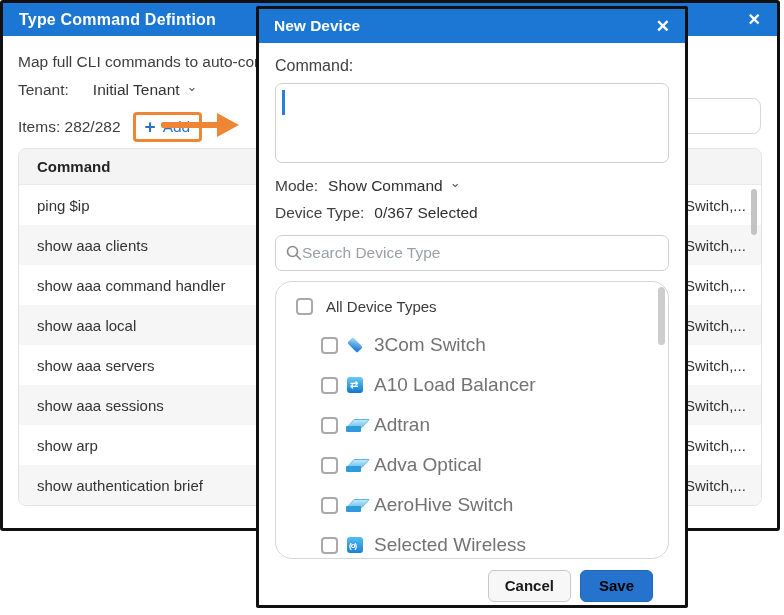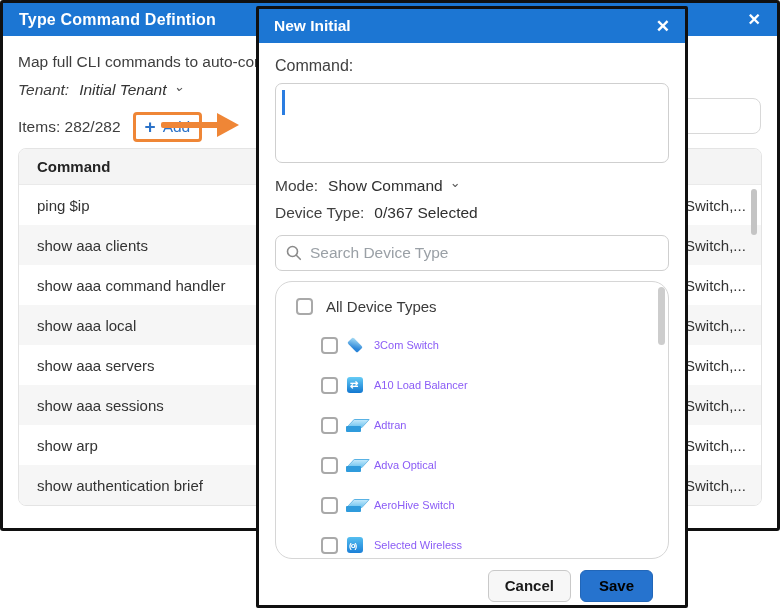--- a/index.html
+++ b/index.html
@@ -12,21 +12,21 @@
             background:#fff; border:3px solid #101010; border-radius:3px; }
   .dlg-header { height:33px; background:#1c76d3; display:flex; align-items:center;
                 justify-content:space-between; padding:0 16px; }
   .dlg-title { color:#fff; font-weight:bold; font-size:16px; letter-spacing:.2px; }
   .x-icon::before { content:"\2715"; }
   .dlg-close { color:#fff; font-size:16px; font-weight:bold; cursor:pointer; line-height:1; }
   .dlg-body { position:relative; width:100%; height:492px; }
 
   .intro { position:absolute; left:15px; top:17px; font-size:15.5px; color:#3e3e3e; white-space:nowrap; }
   .tenant-row { position:absolute; left:15px; top:45px; display:flex; align-items:center;
-                gap:10px; font-size:15.5px; color:#3e3e3e;font-style:italic; }
+                gap:24px; font-size:15.5px; color:#3e3e3e; }
   .tenant-value { color:#343434; display:flex; align-items:center; gap:7px; cursor:pointer; }
   .chevron-icon { font-size:13px; color:#555; line-height:0.5; position:relative; top:-3px; }
   .chevron-icon::before { content:"\2304"; }
 
   .items-row { position:absolute; left:15px; top:76px; display:flex; align-items:center; font-size:15.5px; color:#3e3e3e; }
   .add-highlight { margin-left:12px; border:3px solid #ef8636; border-radius:4px;
                    padding:2px 9px 3px 9px; display:flex; align-items:center; gap:7px; cursor:pointer; background:#fff; }
   .plus-icon { color:#2b72c8; font-size:19px; font-weight:bold; line-height:1; }
   .plus-icon::before { content:"+"; }
   .add-label { color:#2b72c8; font-size:15.5px; }
@@ -61,31 +61,31 @@
   .cmd-label { margin-top:14px; font-size:16px; color:#414141; }
   .cmd-box { margin-top:8px; height:80px; border:1.5px solid #cfcfcf; border-radius:7px;
              position:relative; background:#fff; cursor:text; }
   .caret { position:absolute; left:6px; top:6px; width:2.5px; height:25px; background:#2a7de1; }
   .mode-row, .devtype-row { display:flex; align-items:center; gap:10px; font-size:15.5px; color:#414141; }
   .mode-row { margin-top:13px; height:20px; }
   .devtype-row { margin-top:7px; height:20px; }
   .mode-value { color:#2f2f2f; display:flex; align-items:center; gap:7px; cursor:pointer; }
   .devtype-value { color:#2f2f2f; }
   .search-box { margin-top:12px; height:36px; border:1.5px solid #cfcfcf; border-radius:7px;
-                display:flex; align-items:center; padding:0 10px; gap:8px; background:#fff; }
+                display:flex; align-items:center; padding:0 10px; background:#fff; }
   .search-box input { border:none; outline:none; flex:1; font-size:15.5px; color:#333;
                       font-family:"Liberation Sans", sans-serif; background:transparent; }
   .search-box input::placeholder { color:#9aa0a6; }
 
   .dlist { margin-top:10px; height:278px; border:1.5px solid #d6d6d6; border-radius:17px;
            position:relative; overflow:hidden; padding-top:5px; background:#fff; }
   .all-row { height:38px; display:flex; align-items:center; gap:13px; padding-left:20px;
              font-size:15px; color:#3a3a3a; }
   .ditem { height:40px; display:flex; align-items:center; gap:6px; padding-left:45px;
-           font-size:11px; color:#8b5cf6; }
+           font-size:19px; color:#737373; }
   .cb { width:17px; height:17px; border:2px solid #a9a9a9; border-radius:4px; background:#fff;
         flex:none; cursor:pointer; }
   .list-scroll { position:absolute; right:3px; top:5px; width:7px; height:58px;
                  background:#cdcdcd; border-radius:4px; }
 
   .dev-icon { width:24px; height:18px; position:relative; display:inline-block; flex:none; }
   .icon-switch::before { content:""; position:absolute; left:6px; top:3px; width:14px; height:7px;
                          background:linear-gradient(180deg,#c2e8fb,#6fc4ef);
                          transform:skewX(-42deg); border:1px solid #59b2e4; border-radius:1px; }
   .icon-switch::after  { content:""; position:absolute; left:2px; top:10px; width:15px; height:6px;
@@ -187,21 +187,21 @@
             </div>
           </div>
         <div class="table-scroll"></div>
       </div>
 
     </div>
   </div>
 
   <div class="modal">
     <div class="mod-header">
-      <span class="mod-title">New Initial</span>
+      <span class="mod-title">New Device</span>
       <span class="mod-close x-icon"></span>
     </div>
     <div class="mod-body">
 
       <div class="cmd-label">Command:</div>
       <div class="cmd-box">
         <span class="caret"></span>
       </div>
 
       <div class="mode-row">

